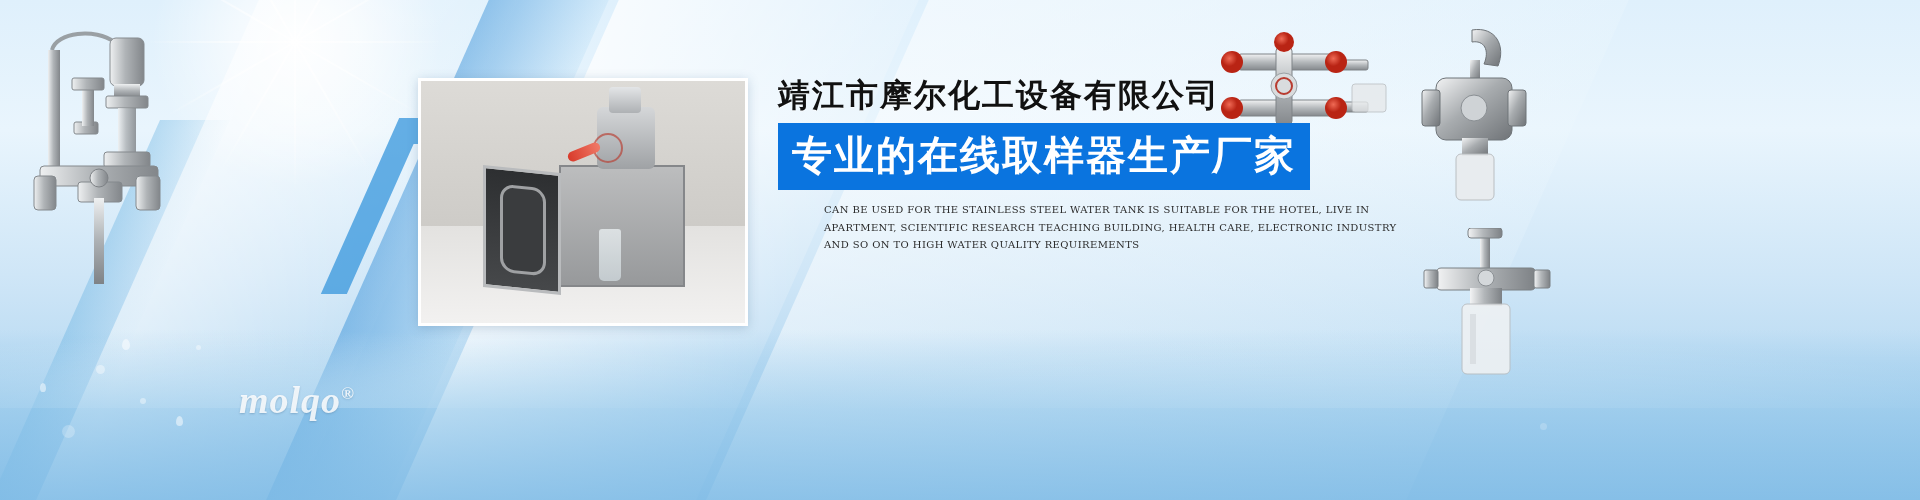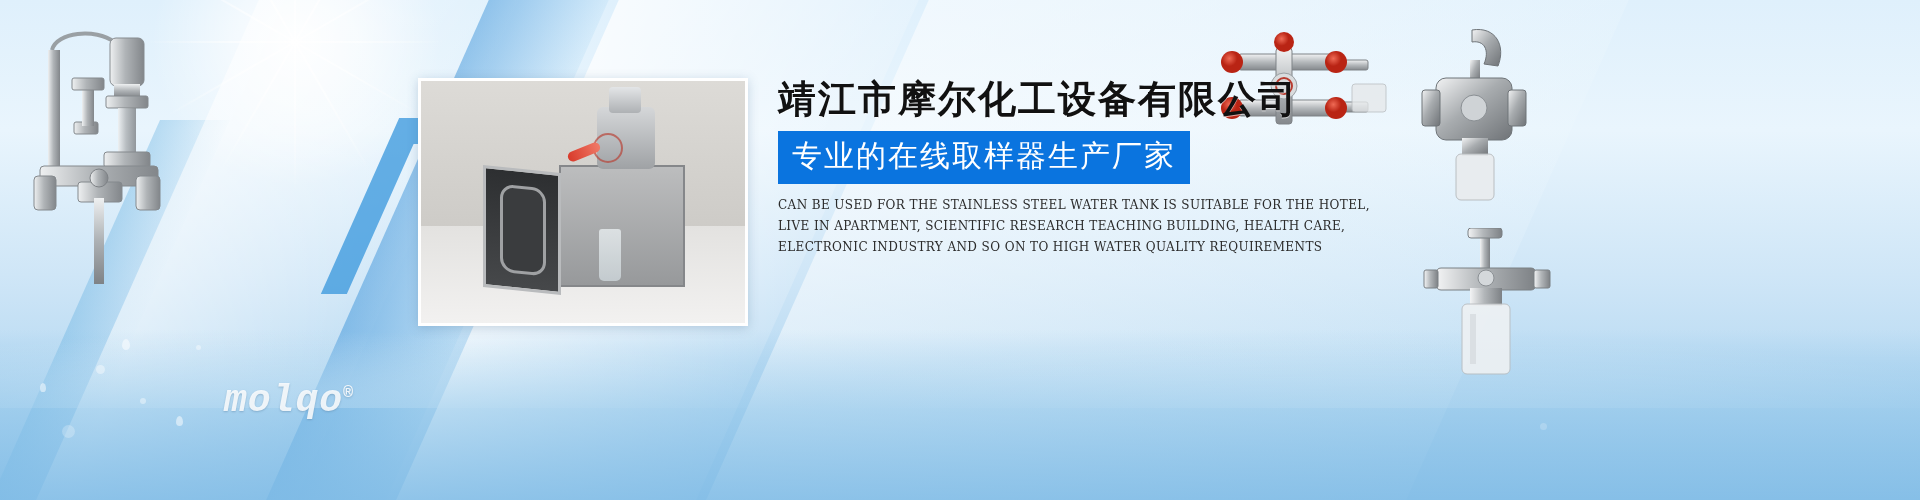--- a/index.html
+++ b/index.html
@@ -104,48 +104,49 @@
     background:linear-gradient(180deg,rgba(225,230,232,.9),rgba(200,208,212,.9));
     border-radius:3px 3px 5px 5px;}
   .ph-logo{position:absolute;left:172px;top:52px;width:26px;height:26px;
     border:2px solid #b83c30;border-radius:50%;opacity:.65;}
   
   .eq{position:absolute;}
   
   .text-col{position:absolute;left:778px;top:76px;width:640px;}
   .company{
     font-family:"DejaVu Serif","Liberation Serif",serif;
-    font-weight:700;font-size:38px;letter-spacing:2px;color:#111;
+    font-weight:700;font-size:32px;letter-spacing:2px;color:#111;
     line-height:1.2;white-space:nowrap;
     text-shadow:0 1px 0 rgba(255,255,255,.6);
   }
   .hl-bar{
     display:inline-block;background:#0a74df;color:#fff;
-    font-size:30px;font-weight:400;letter-spacing:2px;
+    font-size:40px;font-weight:700;letter-spacing:2px;
     padding:5px 14px 7px 14px;margin-top:9px;white-space:nowrap;
   }
   .line3{
     margin-top:12px;font-size:22px;color:#1a1a1a;letter-spacing:1px;
     white-space:nowrap;
   }
   .hl-box{
     display:inline-block;margin-top:12px;background:#0a74df;color:#fff;
     font-size:23px;font-weight:700;letter-spacing:2px;
     padding:6px 22px 8px 22px;white-space:nowrap;
     border:3px solid #fff;box-sizing:border-box;
   }
   .english{
-    margin-top:11px;width:600px;font-size:12px;line-height:1.75;
+    margin-top:11px;width:600px;font-size:10px;line-height:1.75;
     letter-spacing:.4px;color:#2b2b2b;text-transform:uppercase;
     font-family:"DejaVu Serif","Liberation Serif",serif;
+    margin-left:46px;
   }
   
   .watermark{
-    position:absolute;left:224px;bottom:78px;
-    font-family:Liberation Mono, monospace;
+    position:absolute;left:239px;bottom:78px;
+    font-family:Liberation Serif, serif;
     font-style:italic;font-weight:700;font-size:38px;
     color:rgba(255,255,255,.85);letter-spacing:1px;
     text-shadow:0 1px 2px rgba(90,130,165,.45);
   }
   .watermark sup{font-size:17px;vertical-align:super;}
 </style>
 </head>
 <body>
 
 <div class="banner">

